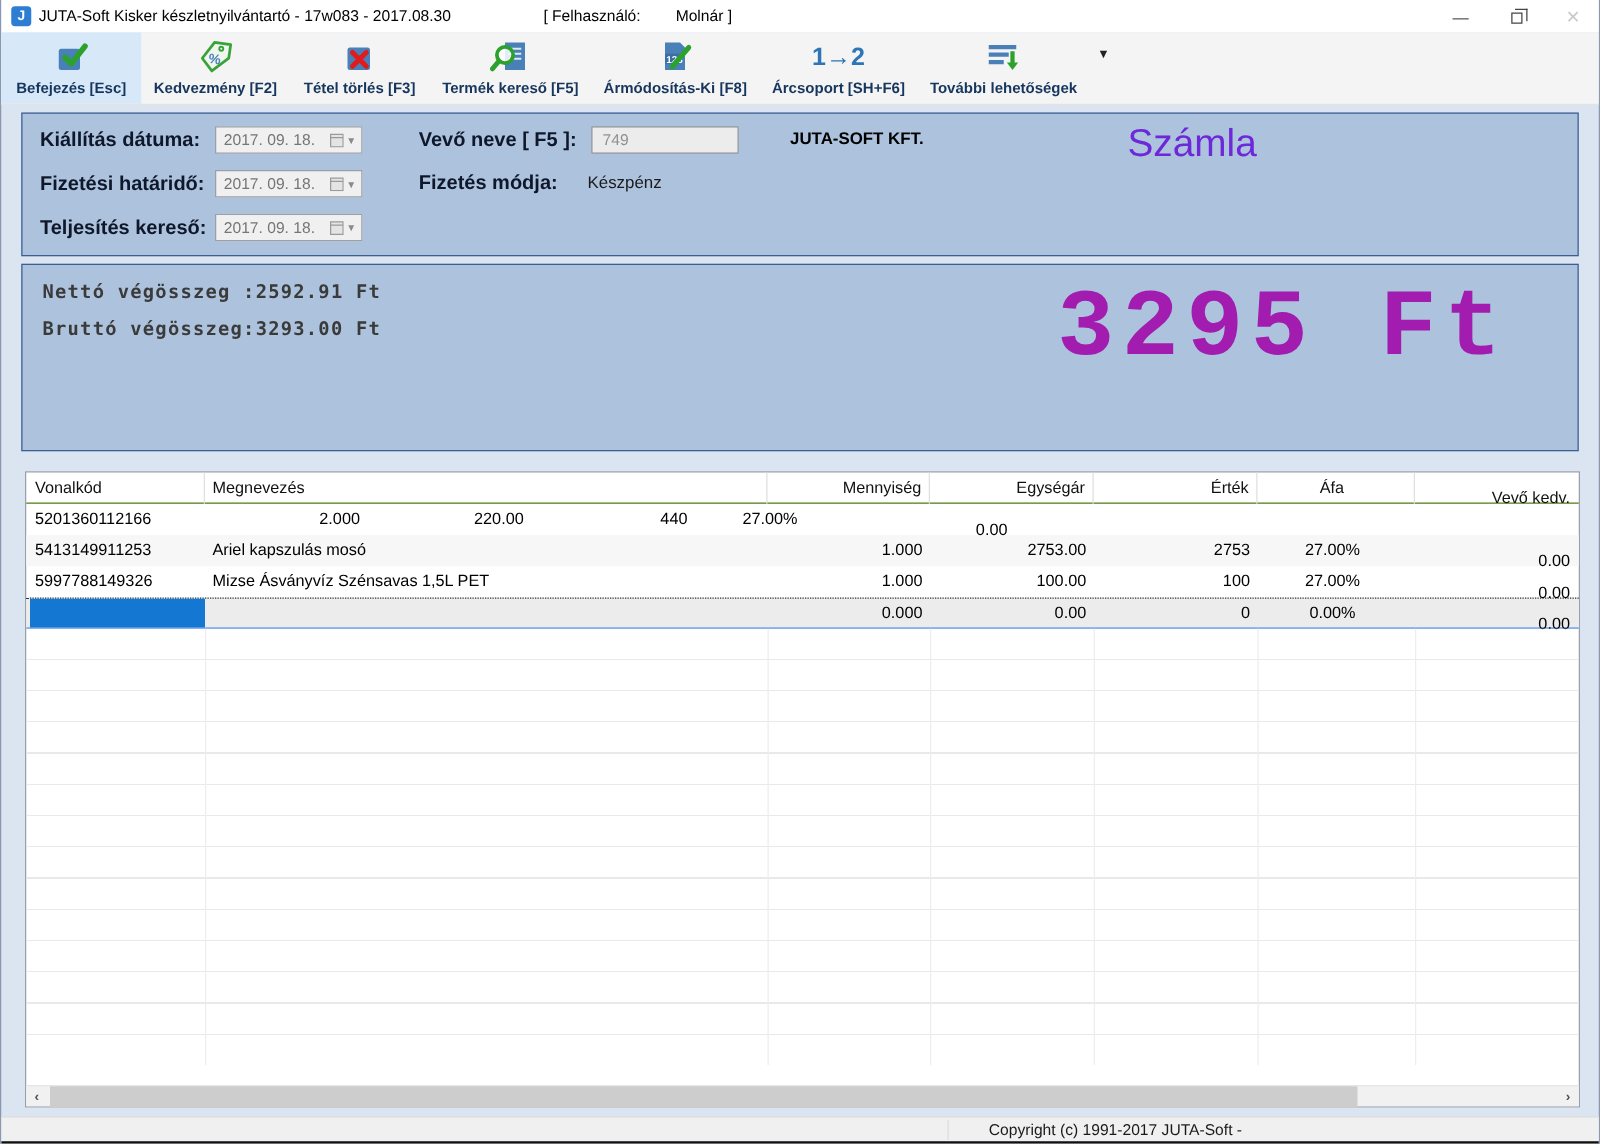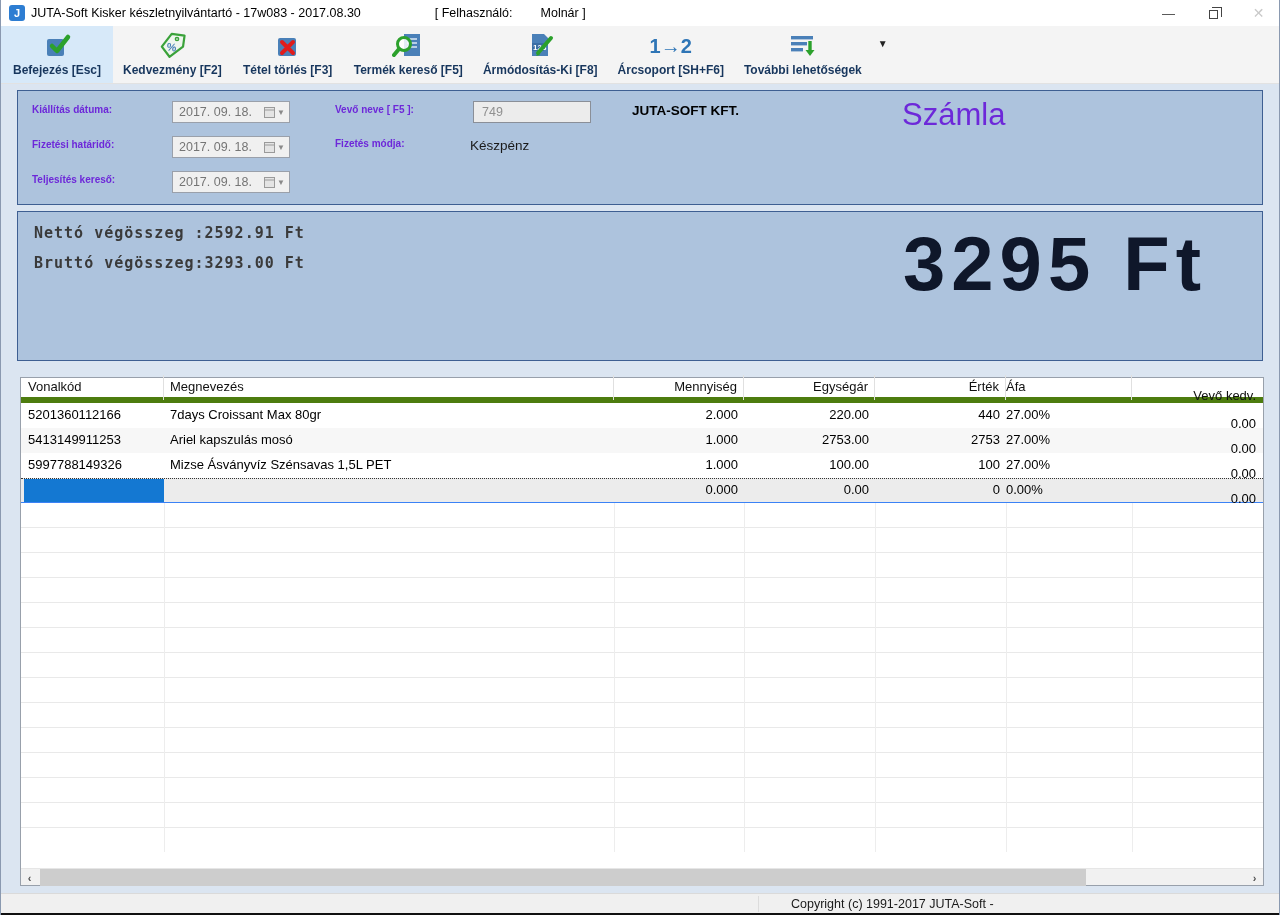--- a/index.html
+++ b/index.html
@@ -48,21 +48,21 @@
   .dd-caret { align-self:flex-start; margin-top:12px; font-size:10px; color:#222; padding:0 6px; }
 
   
   .panel {
     position:absolute; left:16px; width:1246px;
     background:#adc3dd; border:1px solid #3e5f92;
   }
   .panel.header { top:90px; height:115px; }
   .panel.totals { top:211px; height:150px; }
 
-  .lbl { position:absolute; font-size:10px; font-weight:bold; color:#6d28d9; white-space:nowrap; }
+  .lbl { position:absolute; font-size:16px; font-weight:bold; color:#0f172a; white-space:nowrap; }
   .static-val { position:absolute; font-size:13.5px; color:#1a1a1a; white-space:nowrap; }
 
   .datefield {
     position:absolute; width:118px; height:22px; background:#f0f0f0;
     border:1px solid #9aa0aa; display:flex; align-items:center;
     font-size:12.5px; color:#757575; padding-left:6px;
   }
   .datefield .cal { margin-left:auto; display:flex; align-items:center; gap:2px; padding-right:4px; }
   .datefield .caret { font-size:8px; color:#8a8a8a; }
   .textfield {
@@ -72,41 +72,41 @@
   }
   .company { position:absolute; left:614px; top:12px; font-size:13.5px; font-weight:bold; color:#000; }
   .watermark { position:absolute; left:884px; top:6px; font-size:31px; color:#6d28d9; }
 
   .totals-line {
     position:absolute; left:16px; font-family:"DejaVu Sans Mono", monospace;
     font-weight:bold; font-size:15px; color:#3a3a3a; letter-spacing:1px; white-space:pre;
   }
   .big-amount {
     position:absolute; right:55px; top:8px;
-    font-family:Liberation Sans, sans-serif; font-weight:bold;
-    font-size:76px; letter-spacing:6px; color:#0f172a; white-space:pre;
+    font-family:Liberation Mono, monospace; font-weight:bold;
+    font-size:76px; letter-spacing:6px; color:#a21caf; white-space:pre;
   }
 
   
   .grid-wrap {
     position:absolute; left:19px; top:377px; width:1244px; height:509px;
     background:#ffffff; border:1px solid #98a0ab;
   }
   .trow { display:flex; height:25px; align-items:center; }
   .trow .c { height:25px; line-height:24px; font-size:13px; color:#000; overflow:hidden; white-space:nowrap; }
   .c0 { width:140px; padding-left:4px; margin-left:3px; }
   .c1 { width:450px; padding-left:6px; }
   .c2 { width:130px; text-align:right; padding-right:6px; }
   .c3 { width:131px; text-align:right; padding-right:6px; }
   .c4 { width:131px; text-align:right; padding-right:6px; }
-  .c5 { width:126px; text-align:left; padding-right:6px; }
+  .c5 { width:126px; text-align:center; padding-right:6px; }
   .c6 { width:131px; text-align:right; padding-right:7px;margin-top:17px; }
   .thead .c { color:#111; border-right:1px solid #e0e0e0; }
   .thead .c6 { border-right:none; }
-  .thead { border-bottom:6px solid #4d7c0f; }
+  .thead { border-bottom:1px solid #4d7c0f; }
   .trow.alt { background:#f7f7f7; }
   .trow.current {
     background:#ececec;
     border-top:1px dotted #333; border-bottom:1px solid #3b82f6;
     height:25px;
   }
   .trow.current .c0 { background:#1478d2; height:23px; line-height:23px; }
   .empty-grid {
     position:relative; width:100%; height:349px;
     background:repeating-linear-gradient(to bottom, transparent 0px, transparent 24px, #e9e9e9 24px, #e9e9e9 25px);
@@ -294,21 +294,20 @@
     <div class="c c1">Megnevezés</div>
     <div class="c c2">Mennyiség</div>
     <div class="c c3">Egységár</div>
     <div class="c c4">Érték</div>
     <div class="c c5">Áfa</div>
     <div class="c c6">Vevő kedv.</div>
   </div>
 
   <div class="trow">
     <div class="c c0">5201360112166</div>
-    <div class="c c1">7days Croissant Max 80gr</div>
     <div class="c c2">2.000</div>
     <div class="c c3">220.00</div>
     <div class="c c4">440</div>
     <div class="c c5">27.00%</div>
     <div class="c c6">0.00</div>
   </div>
 
   <div class="trow alt">
     <div class="c c0">5413149911253</div>
     <div class="c c1">Ariel kapszulás mosó</div>

